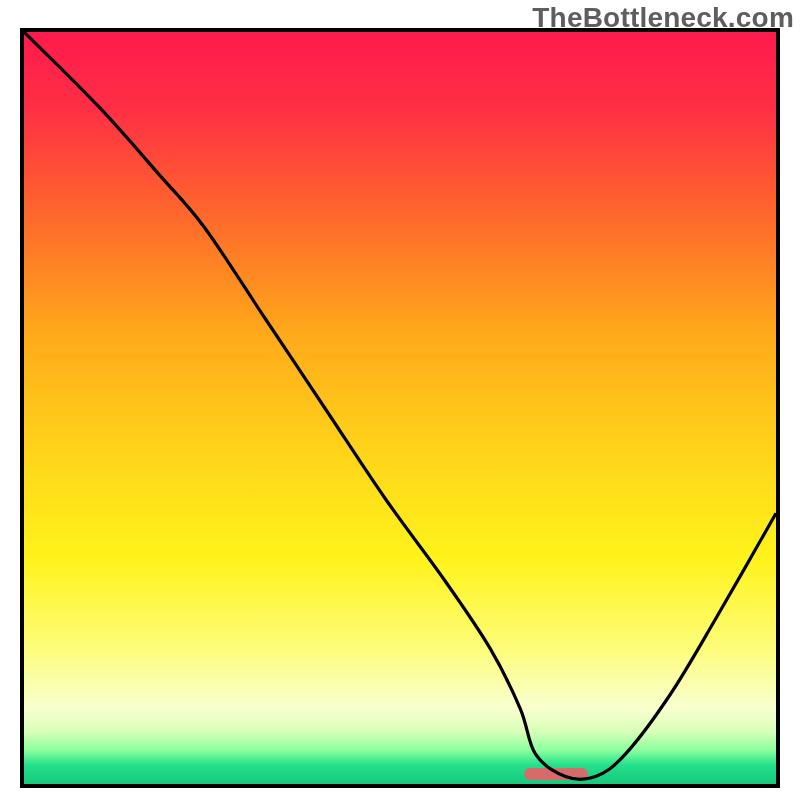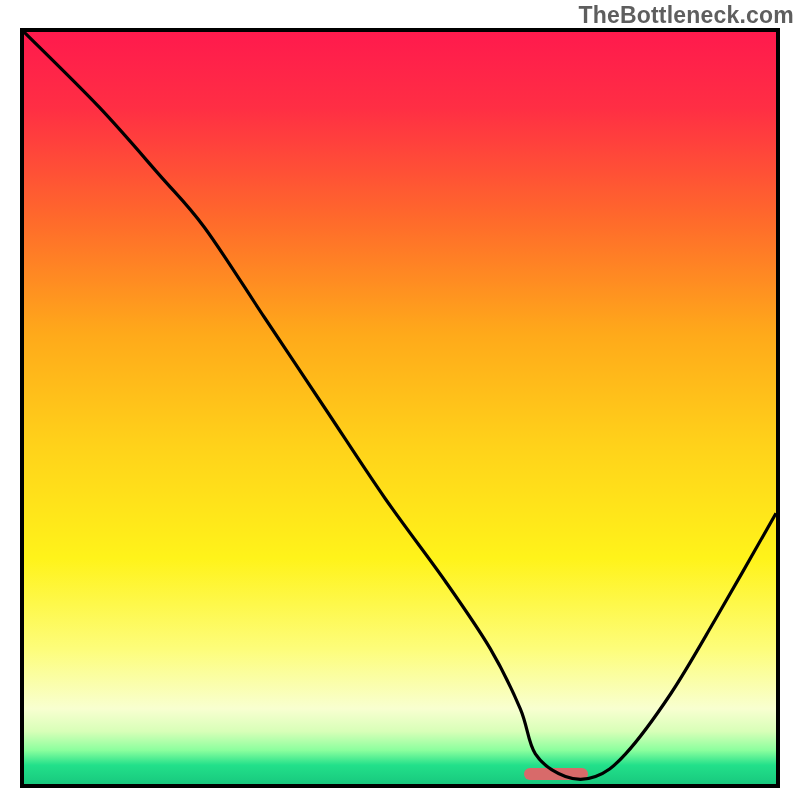--- a/index.html
+++ b/index.html
@@ -12,21 +12,21 @@
   }
   .wrap {
     position: relative;
     width: 800px;
     height: 800px;
   }
   .watermark {
     position: absolute;
     top: 2px;
     right: 6px;
-    font-size: 23px;
+    font-size: 28px;
     font-weight: 600;
     color: #5e5e5e;
     letter-spacing: 0.2px;
     z-index: 5;
   }
   .frame {
     position: absolute;
     left: 20px;
     top: 28px;
     width: 760px;

